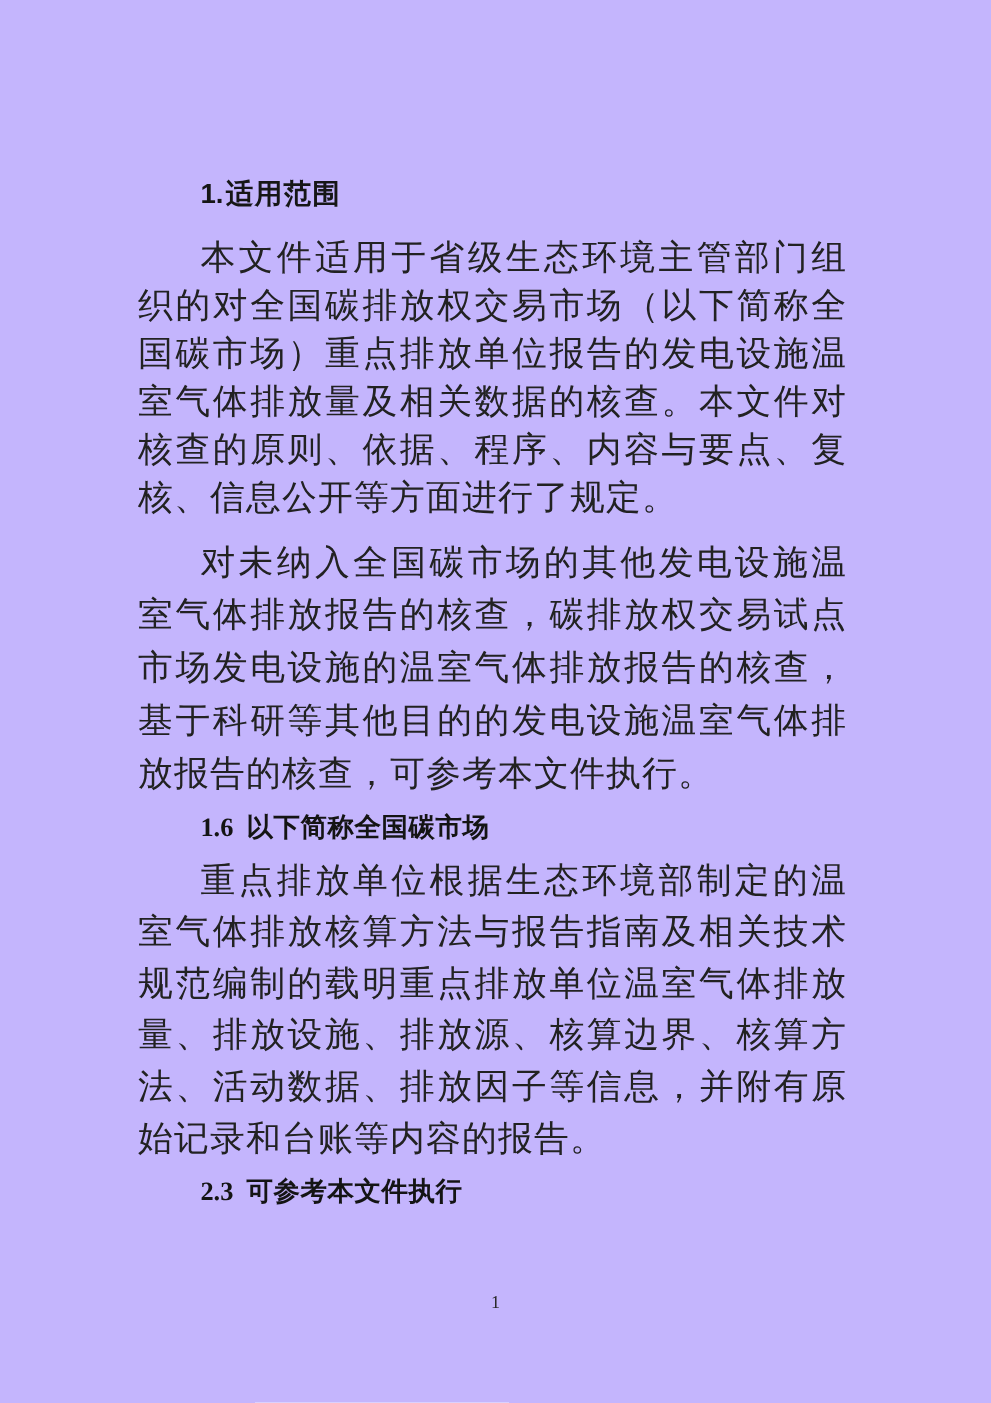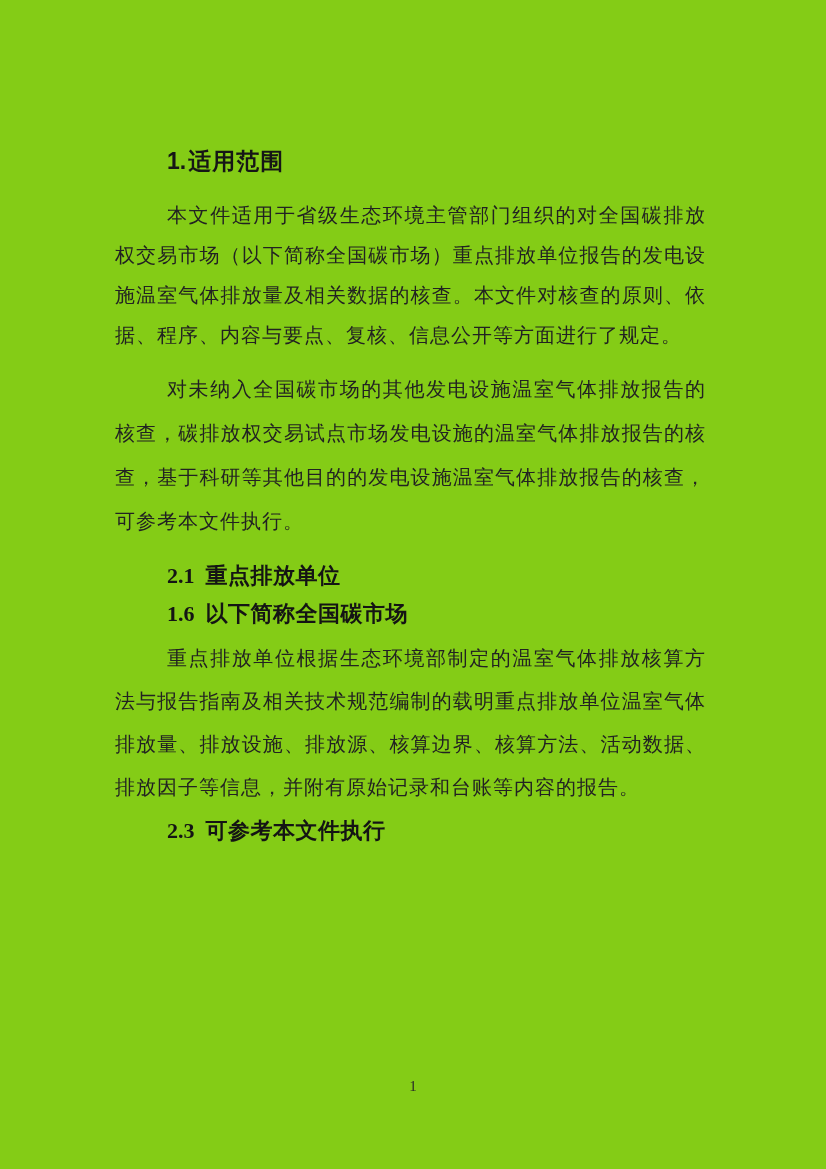--- a/index.html
+++ b/index.html
@@ -5,21 +5,21 @@
   html, body {
     margin: 0;
     padding: 0;
     background: #ffffff;
     font-family: "Liberation Serif", "DejaVu Serif", serif;
   }
   .page {
     position: relative;
     width: 826px;
     height: 1169px;
-    background: #84cc16;
+    background: #c4b5fd;
     overflow: hidden;
     color: #1e1e1e;
   }
   .content {
     position: absolute;
     left: 115px;
     top: 0;
     width: 591px;
     padding-top: 146px;
   }
@@ -42,21 +42,21 @@
     line-height: 30px;
     letter-spacing: 0.5px;
     color: #141414;
     text-indent: 52px;
     margin: 0;
   }
   .h-sub .num { margin-right: 11px; letter-spacing: 0; }
   .h-sec .num { margin-right: 2px; letter-spacing: 0; }
   
   .para {
-    font-size: 20px;
+    font-size: 29px;
     letter-spacing: 1px;
     text-align: justify;
     text-indent: 52px;
     color: #222222;
     margin: 0;
   }
   .mt-p1   { margin-top: 19px; line-height: 40px; }
   .mt-p2   { margin-top: 12px; line-height: 44px; }
   .mt-h1-2 { margin-top: 7px;  }
   .mt-h2-1 { margin-top: 18px; }
@@ -80,21 +80,20 @@
 <div class="page">
   <div class="content">
 
     <h2 class="h-sec"><span class="num">1.</span><span>适用范围</span></h2>
 
     <p class="para mt-p1">本文件适用于省级生态环境主管部门组织的对全国碳排放权交易市场（以下简称全国碳市场）重点排放单位报告的发电设施温室气体排放量及相关数据的核查。本文件对核查的原则、依据、程序、内容与要点、复核、信息公开等方面进行了规定。</p>
 
     <p class="para mt-p2">对未纳入全国碳市场的其他发电设施温室气体排放报告的核查，碳排放权交易试点市场发电设施的温室气体排放报告的核查，基于科研等其他目的的发电设施温室气体排放报告的核查，可参考本文件执行。</p>
 
 
-    <h3 class="h-sub mt-h2-1"><span class="num">2.1</span><span>重点排放单位</span></h3>
 
 
     <h3 class="h-sub mt-h2-2"><span class="num">1.6</span><span>以下简称全国碳市场</span></h3>
 
     <p class="para mt-p4">重点排放单位根据生态环境部制定的温室气体排放核算方法与报告指南及相关技术规范编制的载明重点排放单位温室气体排放量、排放设施、排放源、核算边界、核算方法、活动数据、排放因子等信息，并附有原始记录和台账等内容的报告。</p>
 
     <h3 class="h-sub mt-h2-3"><span class="num">2.3</span><span>可参考本文件执行</span></h3>
 
   </div>
 

